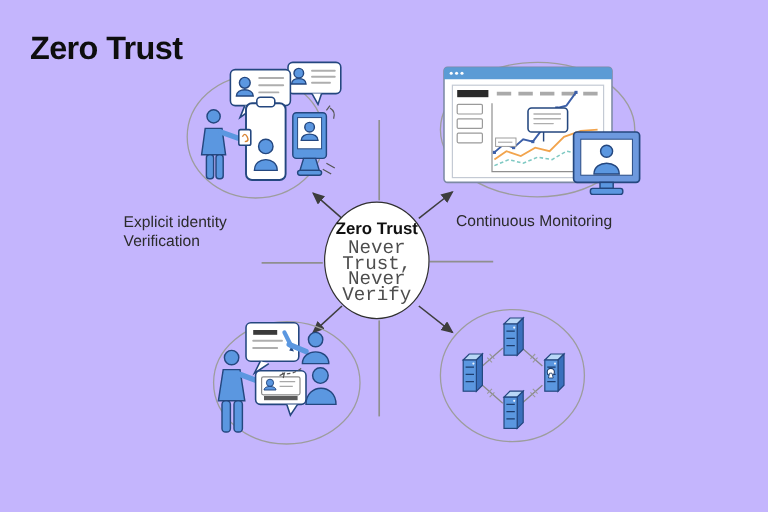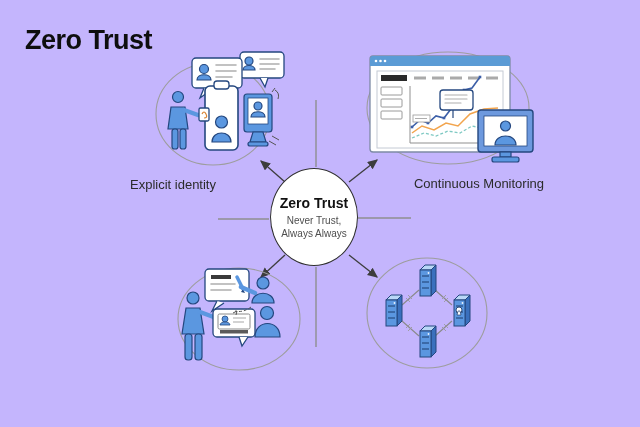--- a/index.html
+++ b/index.html
@@ -14,22 +14,22 @@
     left:25px; top:25px; font-size:27px; font-weight:700;
     color:#0e0e0e; letter-spacing:-0.5px;
   }
   .center-node {
     left:270px; top:168px; width:88px; height:98px;
     border:1.5px solid #303030; border-radius:50%; background:#fff;
     display:flex; flex-direction:column; align-items:center; justify-content:center;
     text-align:center; z-index:3;
   }
   .center-title { font-size:14px; font-weight:700; color:#111; margin-bottom:3px; }
-  .center-sub { font-size:10px; color:var(--subtitle-gray,#4e4e4e); line-height:13px; }
-  .node-label { color:var(--label-text,#2b2b2b); font-size:13px; line-height:16px; text-align:center; }
+  .center-sub { font-size:16px; color:var(--subtitle-gray,#4e4e4e); line-height:13px;font-family:Liberation Mono, monospace; }
+  .node-label { color:var(--label-text,#2b2b2b); font-size:13px; line-height:16px; }
   .node-ring { fill:none; stroke:#9d9d9d; stroke-width:1.1; }
   .conn { stroke:var(--line-gray,#8f8f8f); stroke-width:1.4; fill:none; }
   .conn-arrow { stroke:var(--arrow-dark,#3d3d3d); stroke-width:1.3; fill:none; }
   .i-blue { fill:var(--accent-blue,#5b97e0); stroke:var(--outline-navy,#24477f); stroke-width:1.2; }
   .i-white { fill:#fff; stroke:var(--outline-navy,#24477f); stroke-width:1.3; }
   .g-line { stroke:#aeaeae; stroke-width:1.6; fill:none; stroke-linecap:round; }
   .arm { stroke:var(--accent-blue,#5b97e0); stroke-width:4.5; stroke-linecap:round; fill:none; }
   .chart-blue { stroke:var(--chart-blue,#3c5fa8); fill:none; stroke-width:1.6; }
   .chart-orange { stroke:var(--chart-orange,#f2a44d); fill:none; stroke-width:1.5; }
   .chart-teal { stroke:var(--chart-teal,#7fc9c3); fill:none; stroke-width:1.3; stroke-dasharray:3,2; }
@@ -57,21 +57,21 @@
     <path d="M358,218 H411" class="conn"></path>
     <path d="M285,182 L261,161" class="conn-arrow" marker-end="url(#ah)"></path>
     <path d="M349,182 L377,160" class="conn-arrow" marker-end="url(#ah)"></path>
     <path d="M285,255 L261,277" class="conn-arrow" marker-end="url(#ah)"></path>
     <path d="M349,255 L377,277" class="conn-arrow" marker-end="url(#ah)"></path>
   </svg>
 
   <div class="abs center-node">
     <div class="center-title">Zero Trust</div>
     <div class="center-sub">Never Trust,</div>
-    <div class="center-sub">Always Always</div>
+    <div class="center-sub">Never Verify</div>
   </div>
 
   <svg class="abs" style="left:148px;top:50px" width="140" height="120" viewBox="0 0 140 120">
     <ellipse class="node-ring" cx="65" cy="64" rx="57" ry="51"></ellipse>
     <g>
       <rect x="92" y="2" width="44" height="26" rx="4" class="i-white"></rect>
       <path d="M112,28 l5,9 l3,-9" class="i-white"></path>
       <circle cx="101" cy="11" r="4" class="i-blue"></circle>
       <path d="M95,20 C95,14 107,14 107,20 Z" class="i-blue"></path>
       <path d="M112,9 H131 M112,14 H131 M112,19 H127" class="g-line"></path>
@@ -107,20 +107,21 @@
       <rect x="100" y="92" width="20" height="4" rx="2" class="i-blue"></rect>
     </g>
     <g>
       <path d="M127,40 q5,3 3,9" fill="none" stroke="#555" stroke-width="1"></path>
       <path d="M124,42 l3,-4" stroke="#555" stroke-width="1"></path>
       <path d="M124,86 l7,4 M121,91 l7,4" stroke="#555" stroke-width="1" fill="none"></path>
     </g>
   </svg>
   <div class="abs node-label" style="left:103px;top:177px;width:140px">
     <div>Explicit identity</div>
+    <div>Verification</div>
   </div>
 
   <svg class="abs" style="left:358px;top:46px" width="195" height="130" viewBox="0 0 195 130">
     <ellipse class="node-ring" cx="90" cy="62" rx="81" ry="56"></ellipse>
     <g>
       <rect x="12" y="10" width="140" height="96" rx="3" fill="#fff" stroke="#7d8aa5" stroke-width="1.3"></rect>
       <path d="M12,13 q0,-3 3,-3 h134 q3,0 3,3 v7 H12 Z" style="fill:var(--window-bar-blue,#5b9bd5)"></path>
       <circle cx="18" cy="15" r="1.3" fill="#fff"></circle>
         <circle cx="22.5" cy="15" r="1.3" fill="#fff"></circle>
         <circle cx="27" cy="15" r="1.3" fill="#fff"></circle>
@@ -152,21 +153,21 @@
     </g>
     <g>
       <rect x="120" y="64" width="55" height="42" rx="3" fill="#6d99de" stroke="#24477f" stroke-width="1.4"></rect>
       <rect x="126" y="70" width="43" height="30" fill="#fff" stroke="#24477f" stroke-width="0.8"></rect>
       <circle cx="147.5" cy="80" r="5" class="i-blue"></circle>
       <path d="M137,99 C137,87 158,87 158,99 Z" class="i-blue"></path>
       <rect x="142" y="106" width="11" height="5" class="i-blue"></rect>
       <rect x="134" y="111" width="27" height="5" rx="2" class="i-blue"></rect>
     </g>
   </svg>
-  <div class="abs node-label" style="left:395px;top:176px;width:168px">Continuous Monitoring</div>
+  <div class="abs node-label" style="left:380px;top:176px;width:168px">Continuous Monitoring</div>
 
   <svg class="abs" style="left:163px;top:253px" width="152" height="125" viewBox="0 0 152 125">
     <ellipse class="node-ring" cx="76" cy="66" rx="61" ry="51"></ellipse>
     <g>
       <rect x="42" y="16" width="44" height="32" rx="4" class="i-white"></rect>
       <path d="M54,48 l-5,10 l12,-8" class="i-white"></path>
       <rect x="48" y="22" width="20" height="4" fill="#3a3a3a"></rect>
       <path d="M48,31 h24 M48,37 h20" class="g-line"></path>
       <path d="M74,24 l6,12" stroke="var(--accent-blue,#5b97e0)" stroke-width="3.5" stroke-linecap="round" fill="none"></path>
       <path d="M80,36 l2,4 l-4,-1 Z" fill="#24477f"></path>

